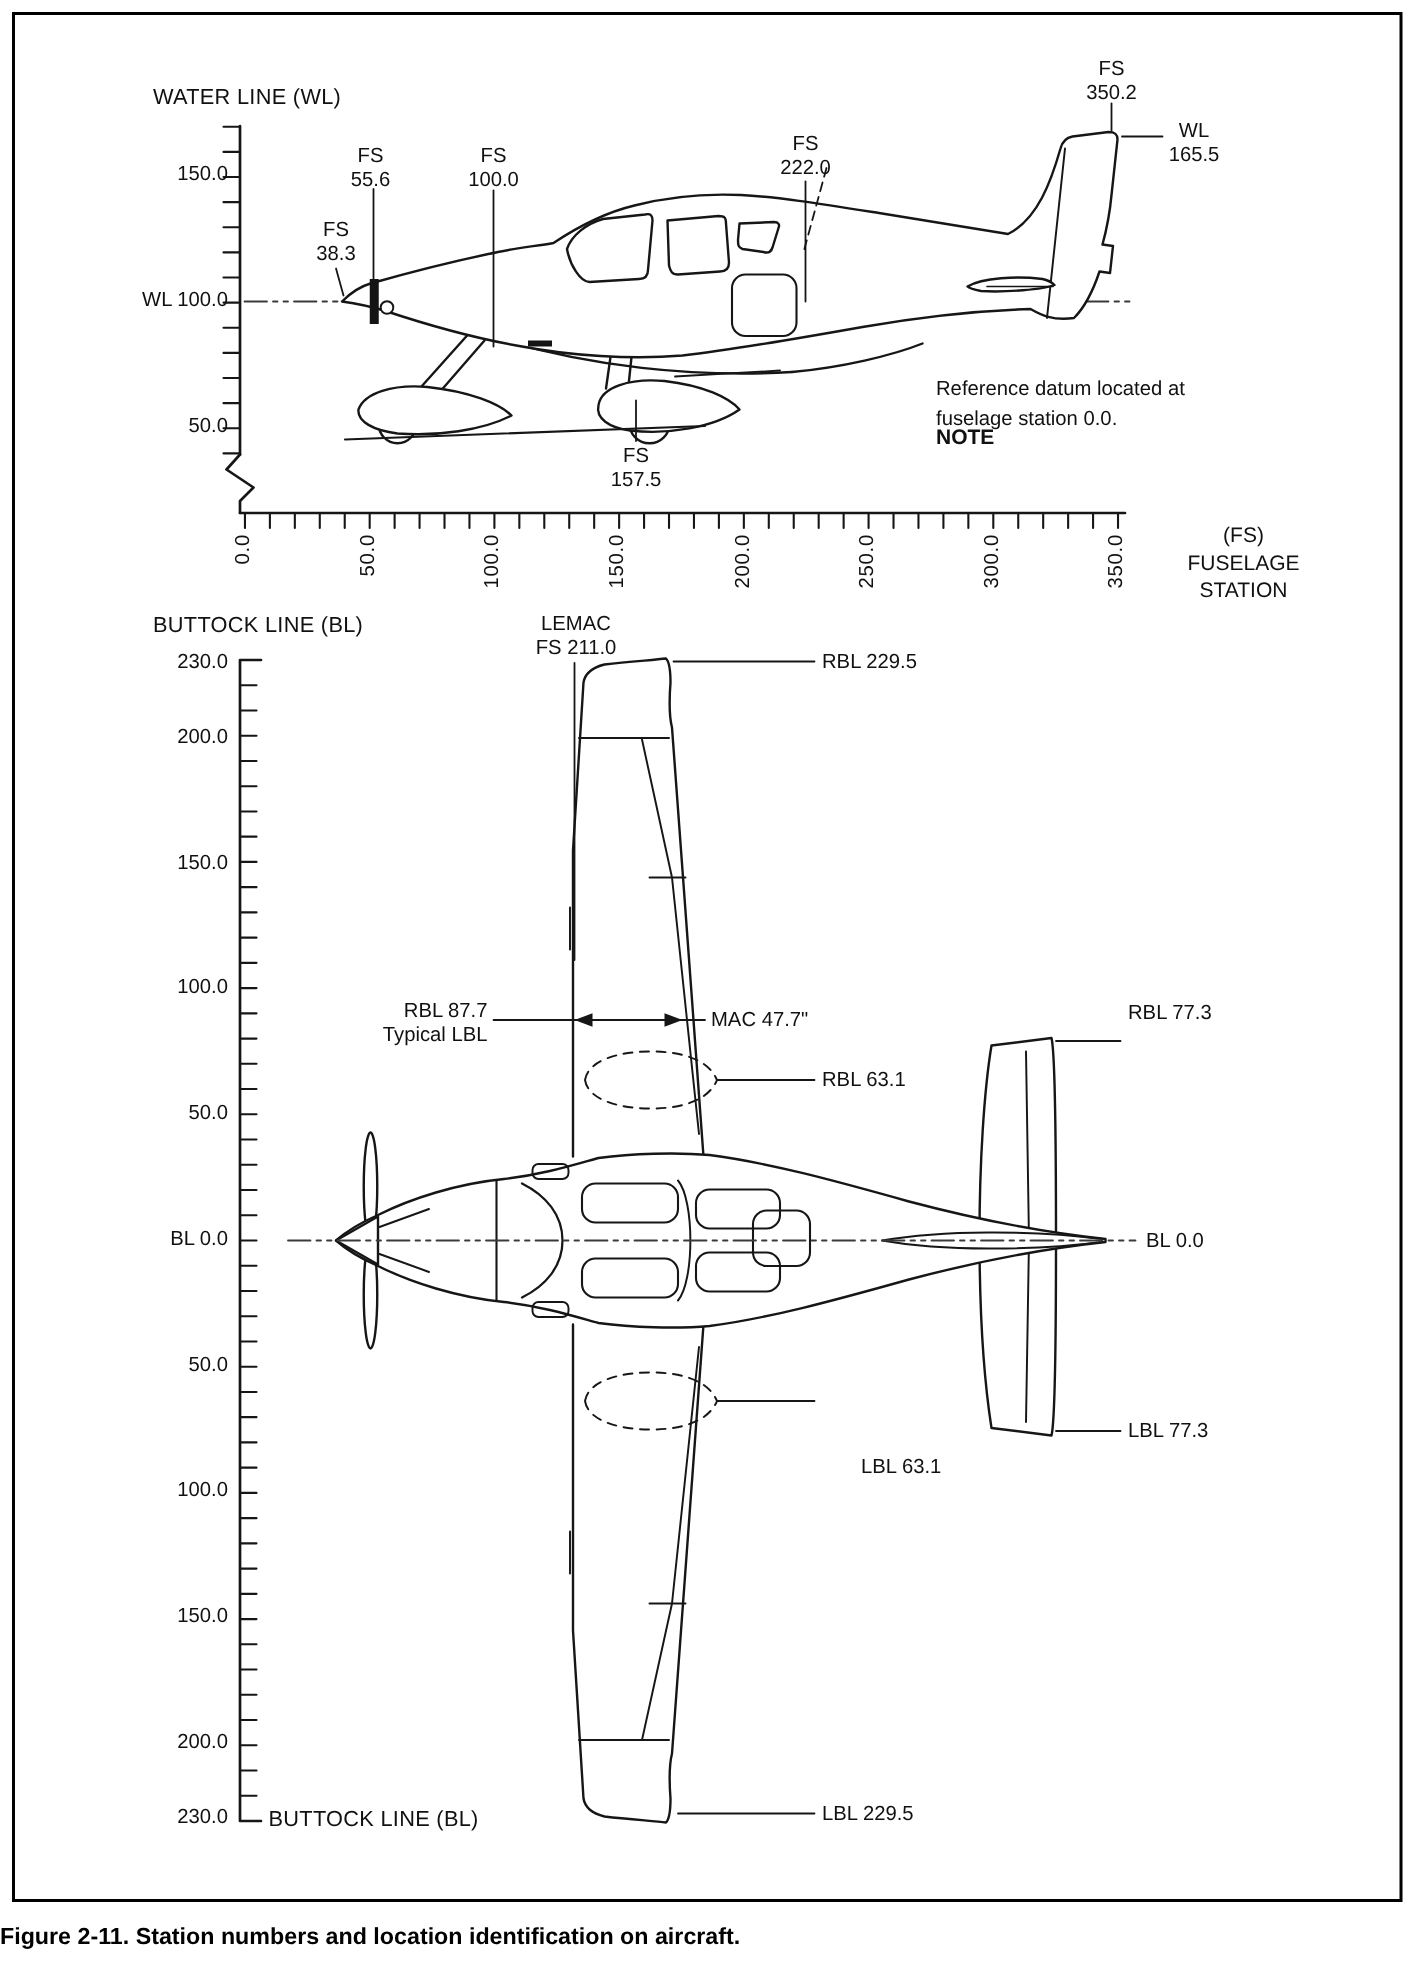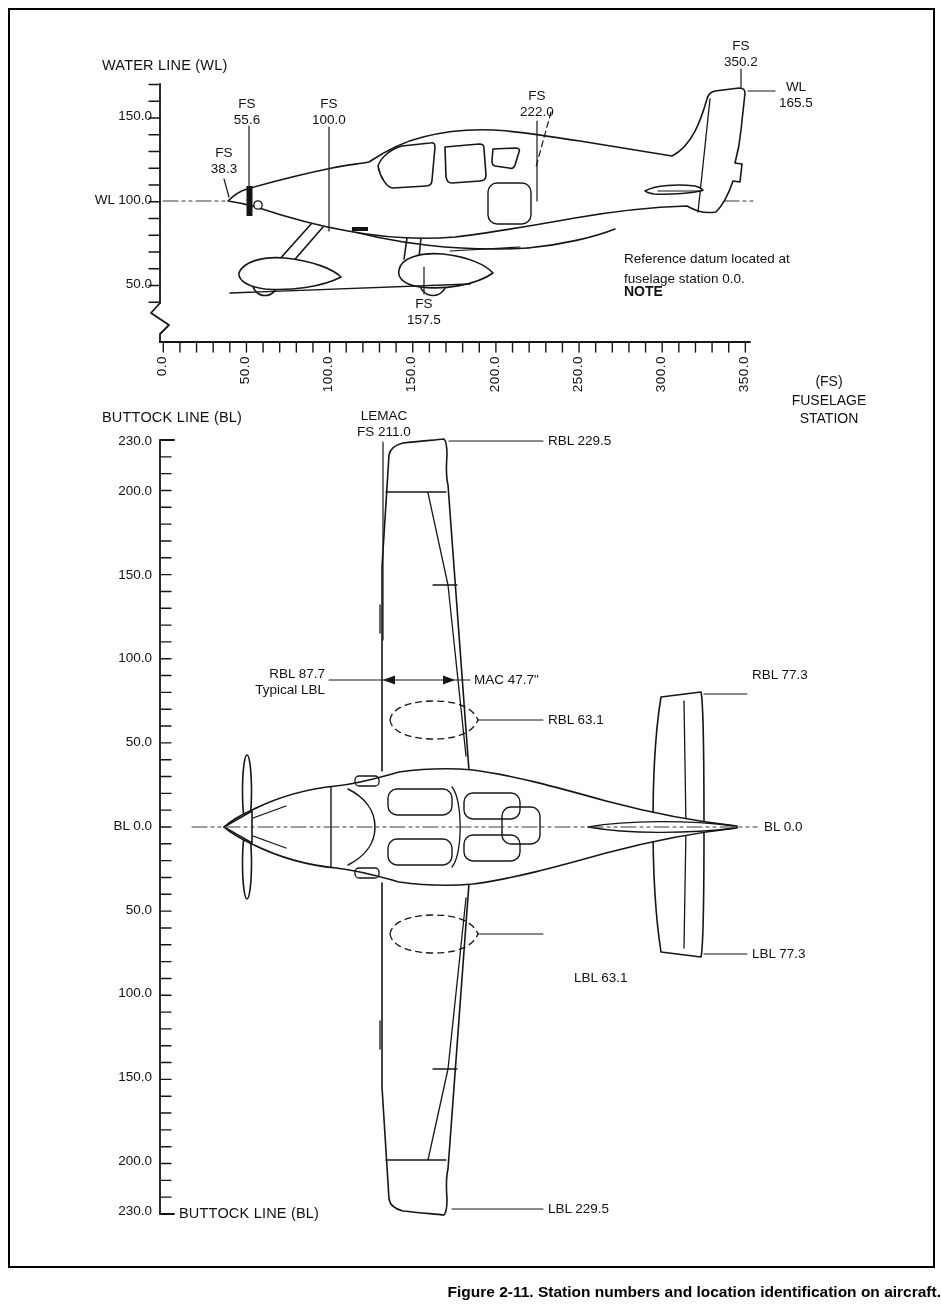--- a/index.html
+++ b/index.html
@@ -8,21 +8,21 @@
   .frame{position:absolute;left:8px;top:8px;width:923px;height:1256px;border:2px solid #000;}
   svg{position:absolute;left:0;top:0;}
   .lbl{position:absolute;font-size:13.5px;line-height:15.5px;white-space:pre-line;color:#111;}
   .ctr{text-align:center;}
   .rt{text-align:right;}
   .axis-title{font-size:14.5px;letter-spacing:0.2px;}
   .fs-rot{position:absolute;top:356px;writing-mode:vertical-rl;transform:rotate(180deg);
           font-size:13.5px;letter-spacing:0.5px;width:18px;text-align:left;}
   .note-title{font-weight:bold;font-size:14px;margin-top:43px;}
   .note-body{font-size:13.5px;line-height:19.5px;}
-  .caption{position:absolute;left:0;top:1283px;width:941px;text-align:right;
+  .caption{position:absolute;left:0;top:1283px;width:941px;text-align:left;
            font-weight:bold;font-size:15.5px;color:#000;}
 </style>
 </head>
 <body>
 
 <div class="page">
   <div class="frame"></div>
 
   <svg width="941" height="1311" viewBox="0 0 941 1311">
     <g stroke="#161616" fill="none" stroke-width="1.6" stroke-linecap="round" stroke-linejoin="round">
@@ -269,21 +269,21 @@
   <div class="lbl rt" style="right:789px;top:276px;width:80px;">50.0</div>
 
   <div class="fs-rot" style="left:154px;">0.0</div>
   <div class="fs-rot" style="left:237px;">50.0</div>
   <div class="fs-rot" style="left:320px;">100.0</div>
   <div class="fs-rot" style="left:403px;">150.0</div>
   <div class="fs-rot" style="left:487px;">200.0</div>
   <div class="fs-rot" style="left:570px;">250.0</div>
   <div class="fs-rot" style="left:653px;">300.0</div>
   <div class="fs-rot" style="left:736px;">350.0</div>
-  <div class="lbl ctr" style="left:770px;top:347px;width:118px;line-height:18.5px;font-size:14px;margin-top:25px;">(FS)
+  <div class="lbl ctr" style="left:770px;top:347px;width:118px;line-height:18.5px;font-size:14px;">(FS)
 FUSELAGE
 STATION</div>
 
   <div class="lbl ctr" style="left:179px;top:145px;width:90px;">FS
 38.3</div>
   <div class="lbl ctr" style="left:202px;top:96px;width:90px;">FS
 55.6</div>
   <div class="lbl ctr" style="left:284px;top:96px;width:90px;">FS
 100.0</div>
   <div class="lbl ctr" style="left:379px;top:296px;width:90px;">FS

